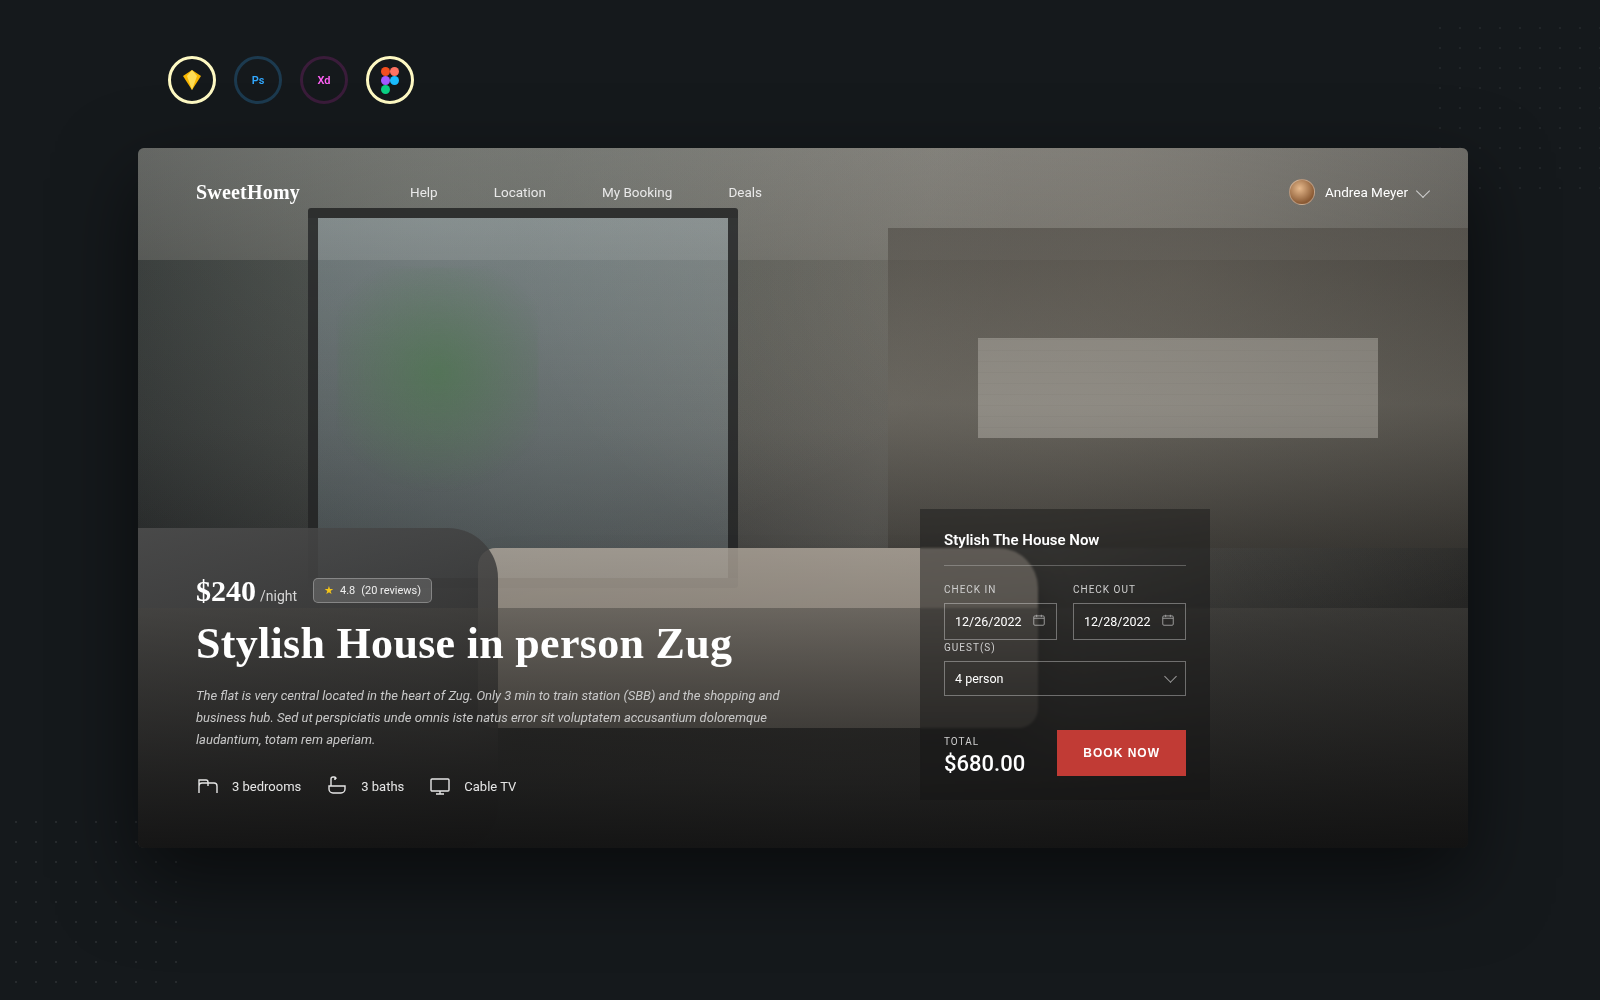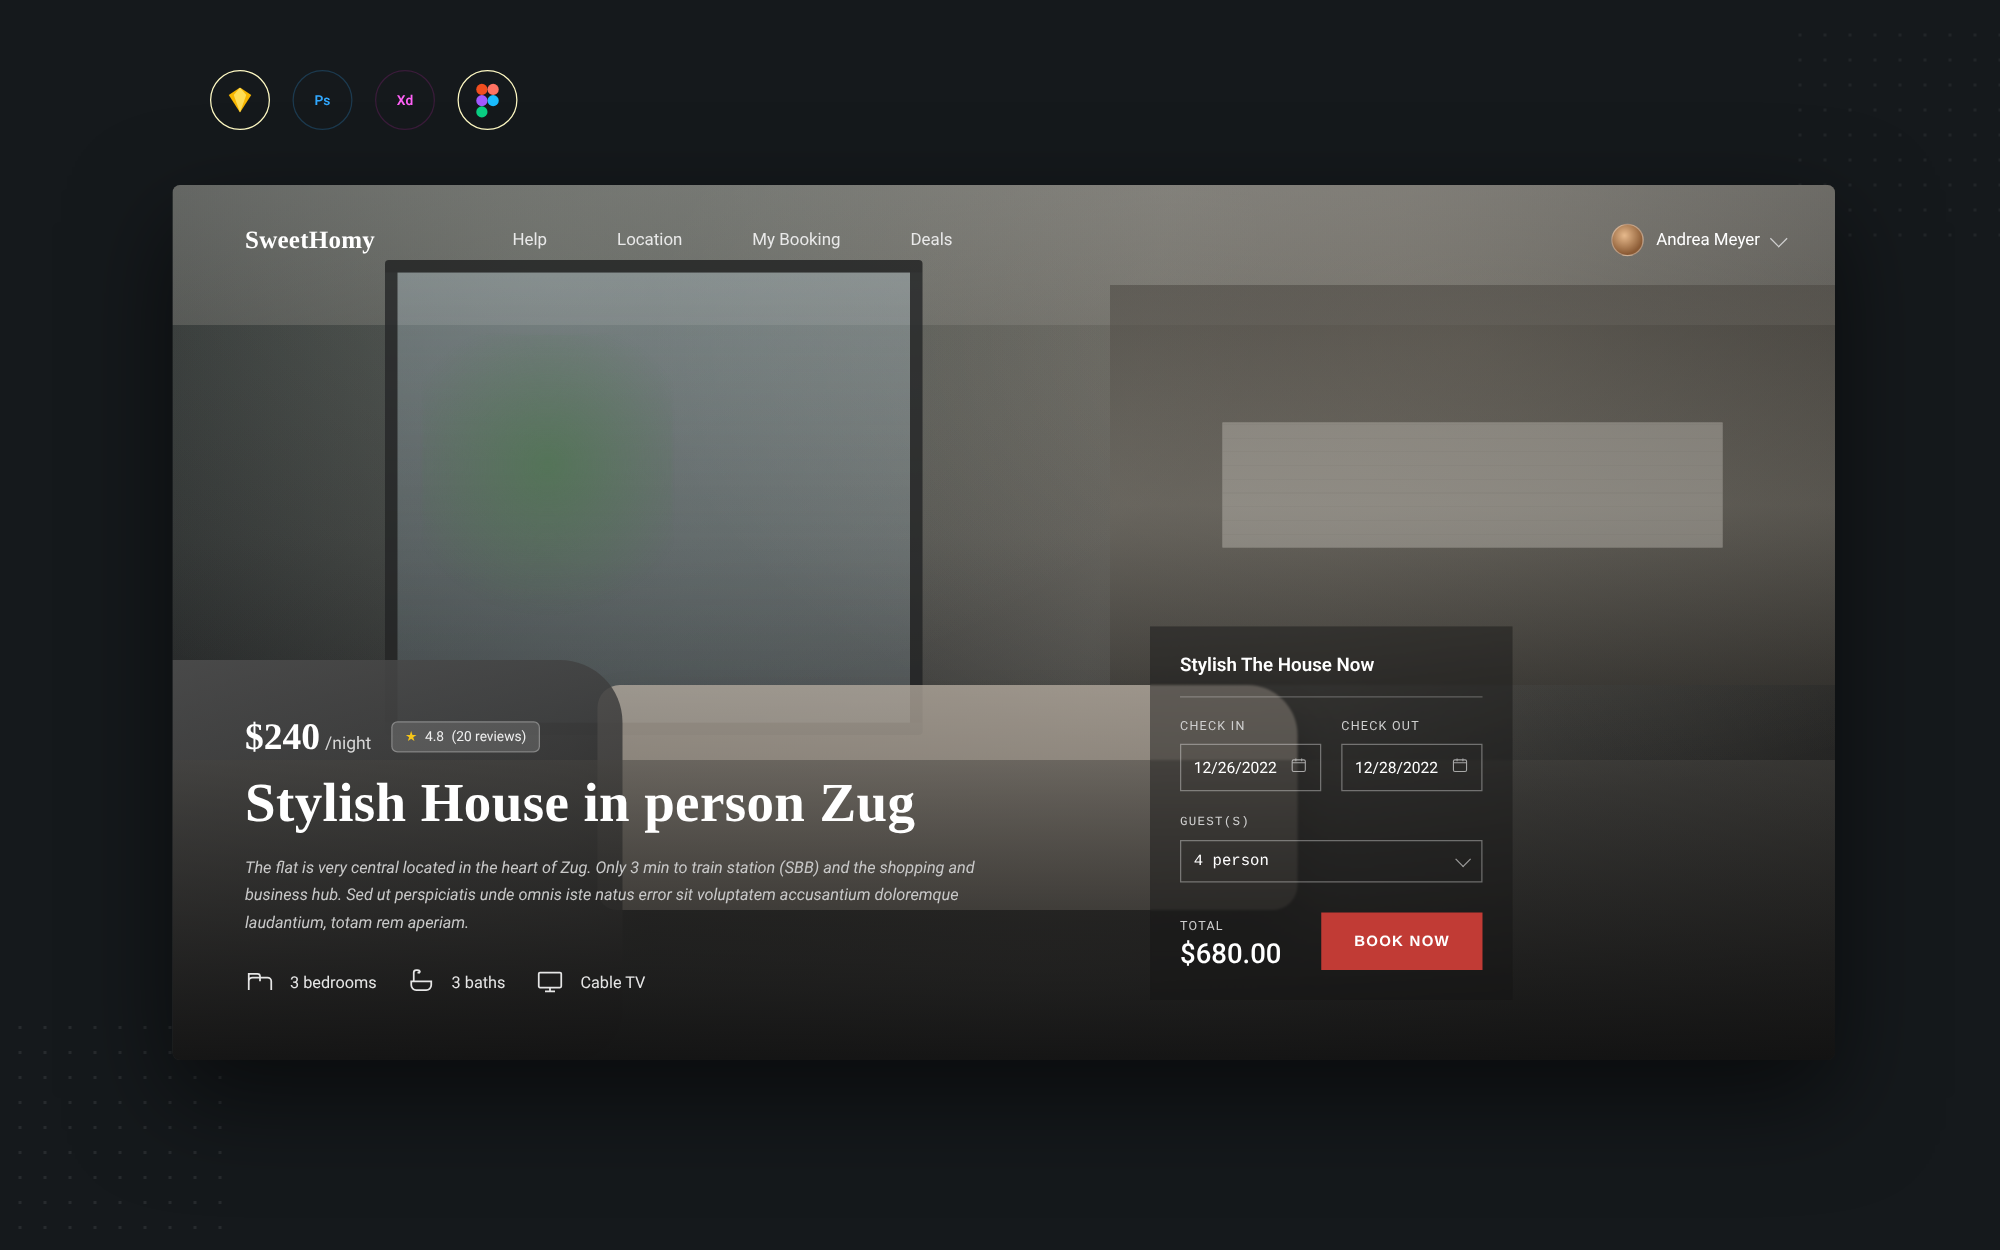--- a/index.html
+++ b/index.html
@@ -13,21 +13,21 @@
   }
 
   
   .tool-row {
     position: absolute;
     top: 56px; left: 168px;
     display: flex; gap: 18px;
   }
   .tool-icon {
     width: 48px; height: 48px;
-    border: 1px solid #fef9c3;
+    border: 3px solid #fef9c3;
     border-radius: 50%;
     display: flex; align-items: center; justify-content: center;
     font-size: 11px; font-weight: 600;
   }
   .tool-sketch { color: #f7b500; }
   .tool-ps     { color: #31a8ff; border-color: #1c3a4f; }
   .tool-xd     { color: #ff61f6; border-color: #3a1c3a; }
   .tool-figma  { position: relative; }
   .figma-shape { width: 18px; height: 26px; position: relative; }
   .figma-shape span { position:absolute; width:9px; height:9px; border-radius:50%; }
@@ -159,21 +159,21 @@
 
   
   .reserve {
     width:290px;
     background: rgba(20,20,20,0.45);
     padding:22px 24px 24px 24px;
     backdrop-filter: blur(1px);
   }
   .reserve h3 { font-size:15px; font-weight:600; margin-bottom:16px; }
   .divider { height:1px; background:rgba(255,255,255,0.25); margin-bottom:18px; }
-  .row2 { display:flex; gap:16px; margin-bottom:20px; }
+  .row2 { display:flex; gap:16px; margin-bottom:2px; }
   .field { flex:1; }
   .label { font-size:10px; letter-spacing:1px; color:#cfcfcf; margin-bottom:8px; }
   .datebox, .selectbox {
     border:1px solid rgba(255,255,255,0.35);
     padding:9px 10px;
     font-size:12.5px; color:#fff;
     display:flex; align-items:center; justify-content:space-between;
     cursor:pointer;
     background:transparent;
     width:100%;
@@ -329,21 +329,21 @@
             <span class="cal-icon">
               <svg viewBox="0 0 24 24">
                   <rect x="3" y="5" width="18" height="16" rx="2"></rect>
                   <path d="M3 9h18M8 3v4M16 3v4"></path>
                 </svg>
             </span>
           </div>
         </div>
       </div>
 
-      <div class="field" style="margin-bottom:24px;font-family:Liberation Mono, monospace;">
+      <div class="field" style="margin-bottom:34px;">
         <div class="label">GUEST(S)</div>
         <div class="selectbox">
           <span>4 person</span>
           <span class="sel-chevron"></span>
         </div>
       </div>
 
       <div class="total-row">
         <div class="total-block">
           <div class="label">TOTAL</div>

